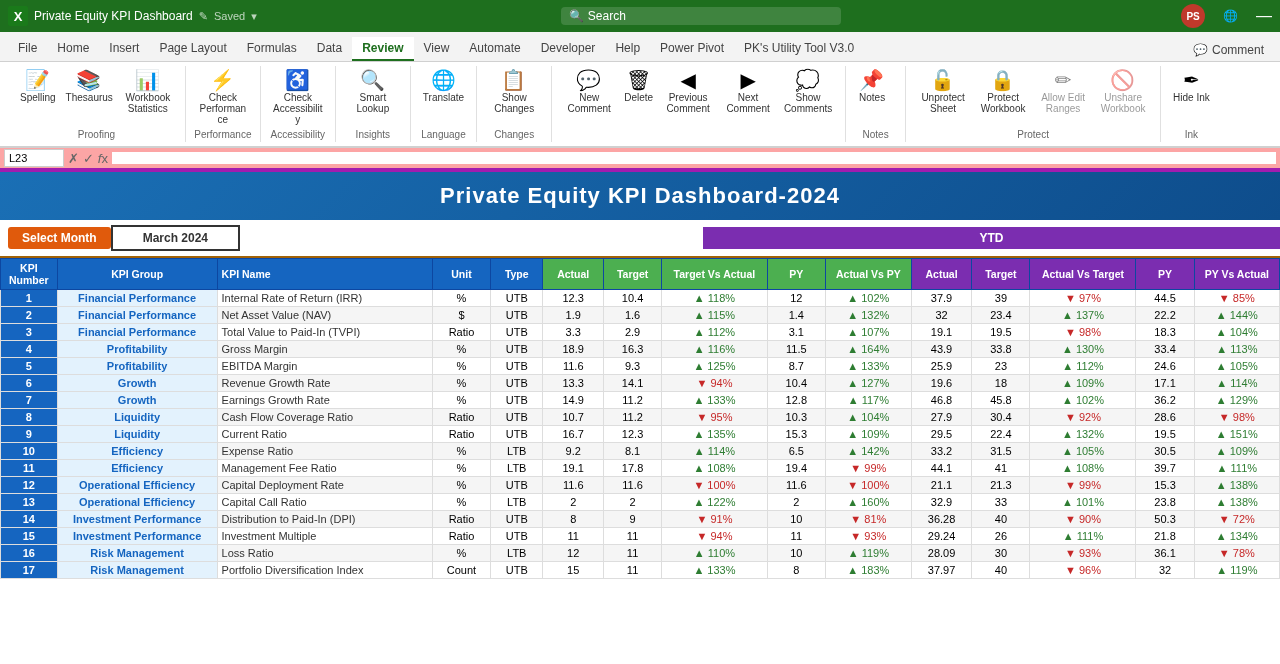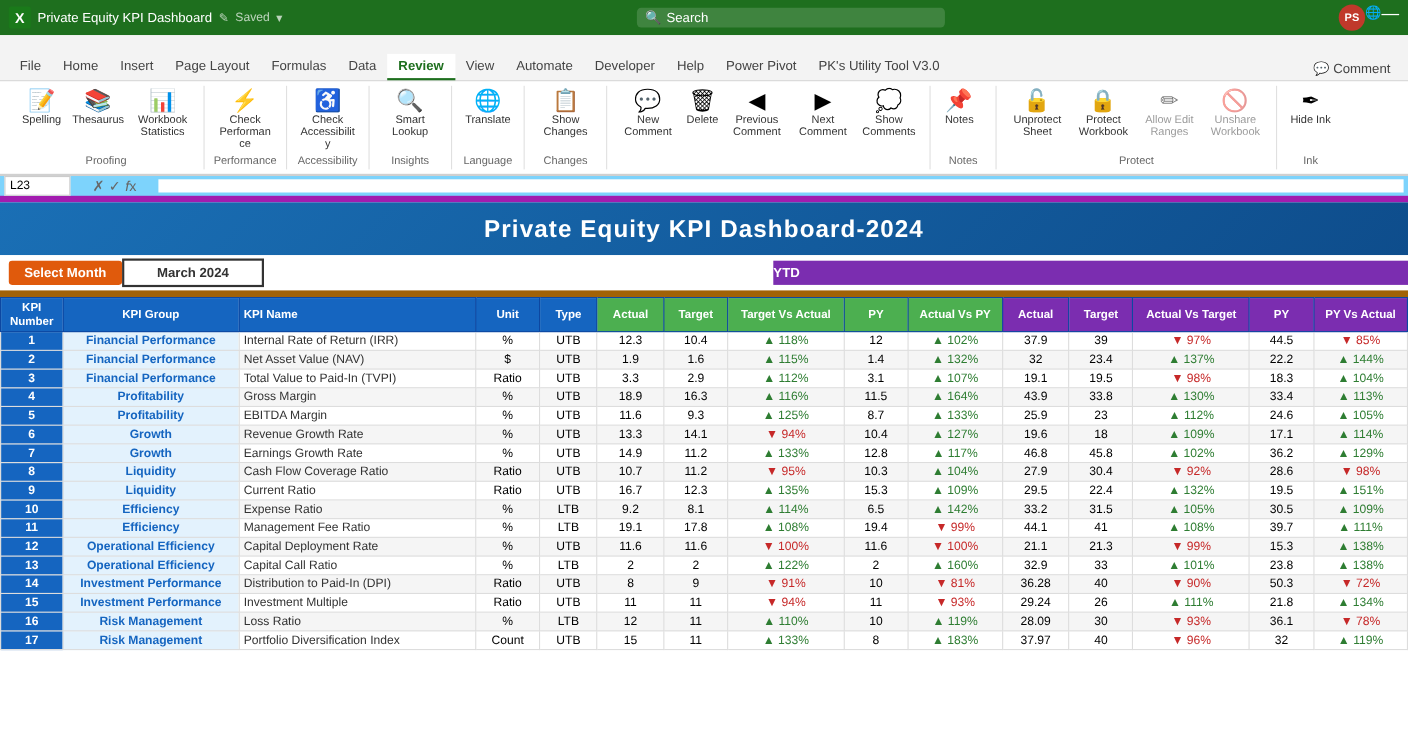--- a/index.html
+++ b/index.html
@@ -8,38 +8,38 @@
     
     .title-bar {
       display: flex; align-items: center; height: 32px; background: #1e6f1e;
       padding: 0 8px; gap: 8px; color: white;
     }
     .title-bar-left { display: flex; align-items: center; gap: 6px; }
     .excel-icon { width: 20px; height: 20px; background: #1a7a1a; border-radius: 2px; display: flex; align-items: center; justify-content: center; color: white; font-weight: bold; font-size: 13px; }
     .title-text { font-size: 12px; color: white; }
     .title-bar-center { flex: 1; display: flex; justify-content: center; }
     .search-bar { display: flex; align-items: center; background: rgba(255,255,255,0.15); border-radius: 4px; padding: 2px 8px; gap: 4px; width: 280px; color: white; font-size: 12px; }
-    .title-bar-right { display: flex; align-items: flex-start; gap: 0; padding-left: 36px; }
+    .title-bar-right { display: flex; align-items: center; gap: 18px; padding-left: 36px; }
     .avatar { width: 24px; height: 24px; border-radius: 50%; background: #c0392b; display: flex; align-items: center; justify-content: center; color: white; font-size: 10px; font-weight: bold; }
 
     
-    .ribbon-tabs { display: flex; background: #f3f3f3; border-bottom: 1px solid #d0d0d0; padding: 0 8px; height: 42px; align-items: flex-end; }
+    .ribbon-tabs { display: flex; background: #f3f3f3; border-bottom: 1px solid #d0d0d0; padding: 0 8px; height: 30px; align-items: flex-end; }
     .ribbon-tab { padding: 4px 10px; font-size: 12px; cursor: pointer; color: #444; border-bottom: 2px solid transparent; }
     .ribbon-tab.active { color: #1e6f1e; border-bottom: 2px solid #1e6f1e; font-weight: 600; background: white; }
 
     .ribbon-body { display: flex; background: white; border-bottom: 2px solid #d0d0d0; padding: 4px 8px; gap: 0; align-items: stretch; height: 86px; }
     .ribbon-group { display: flex; flex-direction: column; border-right: 1px solid #e0e0e0; padding: 2px 8px; min-width: 60px; }
     .ribbon-group-items { display: flex; gap: 2px; flex: 1; align-items: flex-start; }
     .ribbon-group-label { font-size: 10px; color: #666; text-align: center; padding-top: 2px; }
     .ribbon-btn { display: flex; flex-direction: column; align-items: center; padding: 2px 4px; cursor: pointer; min-width: 36px; border-radius: 2px; }
     .ribbon-btn .icon { font-size: 20px; line-height: 1; }
     .ribbon-btn .lbl { font-size: 10px; color: #333; text-align: center; margin-top: 2px; word-break: break-word; max-width: 50px; }
 
     
-    .formula-bar { display: flex; align-items: center; height: 24px; border-bottom: 6px solid #a21caf; background: #7dd3fc; padding: 0 4px; gap: 20px; }
+    .formula-bar { display: flex; align-items: center; height: 24px; border-bottom: 4px solid #a21caf; background: #fca5a5; padding: 0 4px; gap: 4px; }
     .cell-ref { width: 60px; border: 1px solid #ccc; height: 18px; font-size: 11px; padding: 0 4px; }
     .formula-icons { display: flex; gap: 4px; color: #666; font-size: 13px; }
     .formula-input { flex: 1; border: none; font-size: 11px; outline: none; }
 
     
     .dash-header { background: linear-gradient(135deg, #1a6fb5, #0e4d8c); color: white; text-align: center; padding: 10px; font-size: 22px; font-weight: bold; letter-spacing: 1px; height: 48px; display: flex; align-items: center; justify-content: center; }
     .select-month-btn { background: #e05a0c; color: white; padding: 4px 14px; border-radius: 3px; font-size: 12px; font-weight: bold; cursor: pointer; }
     .month-display { background: white; border: 2px solid #333; padding: 4px 30px; font-size: 12px; font-weight: bold; color: #333; }
 
     
@@ -255,30 +255,30 @@
     <span>✓</span>
     <span><em>f</em>x</span>
   </div>
   <input class="formula-input" type="text" value="" style="">
 </div>
 
 <div class="dash-header">
   <span>Private Equity KPI Dashboard-2024</span>
 </div>
 
-<div style="display:flex;align-items:center;height:38px;background:white;border-bottom:6px solid #a16207;">
+<div style="display:flex;align-items:center;height:38px;background:white;border-bottom:2px solid #a16207;">
   <div style="display:flex;align-items:center;gap:0;padding-left:8px;">
     <div class="select-month-btn">Select Month</div>
     <div class="month-display">March 2024</div>
   </div>
   <div style="flex:1;display:flex;align-items:center;">
 
     <div style="width:455px;"></div>
     <div style="width:8px;"></div>
-    <div style="background:#7b2db0;color:white;font-weight:bold;font-size:12px;padding:4px 0;flex:1;">YTD</div>
+    <div style="background:#7b2db0;color:white;font-weight:bold;font-size:12px;text-align:center;padding:4px 0;flex:1;">YTD</div>
   </div>
 </div>
 
 <div class="table-wrapper">
   <table>
     <thead>
       <tr>
         <th class="col-kpi-num">KPI<br>Number</th>
         <th class="col-group">KPI Group</th>
         <th class="col-name">KPI Name</th>

